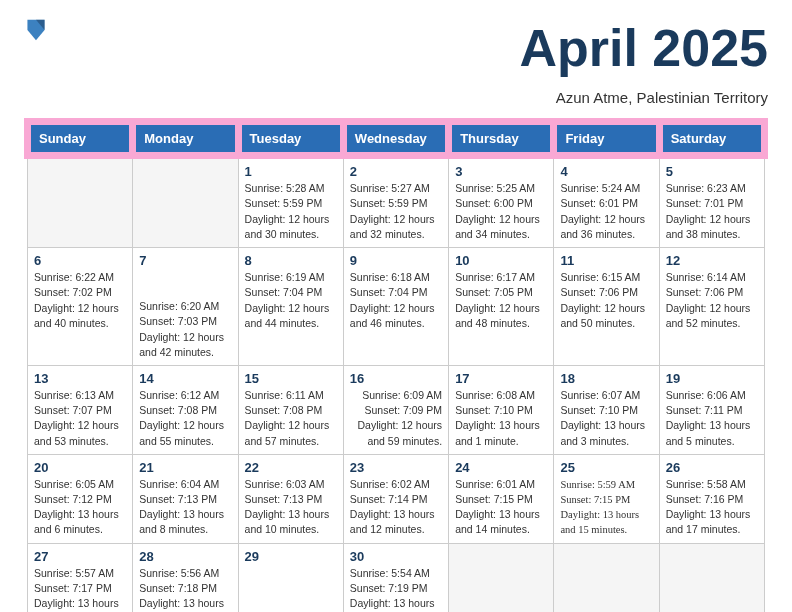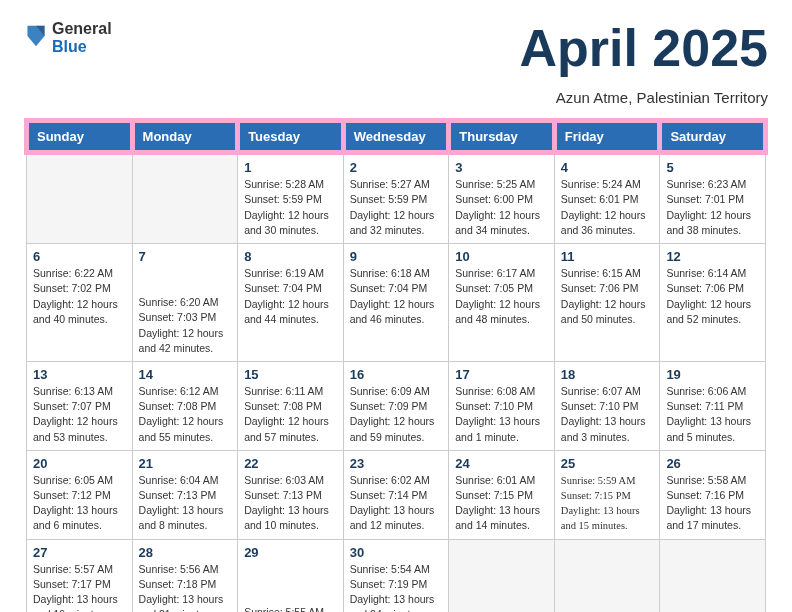--- a/index.html
+++ b/index.html
@@ -60,21 +60,21 @@
       border-collapse: collapse;
       table-layout: fixed;
     }
     .calendar th {
       background-color: #2a6db5;
       color: #fff;
       text-align: left;
       padding: 6px 8px;
       font-size: 13px;
       font-weight: bold;
-      border: 5px solid #f9a8d4;
+      border: 7px solid #f9a8d4;
     }
     .calendar td {
       border: 1px solid #ccc;
       vertical-align: top;
       padding: 5px 6px;
       font-size: 11px;
       color: #333;
       height: 80px;
       width: 14.28%;
       background: #fff;
@@ -97,24 +97,20 @@
   </style>
 </head>
 <body>
 
 <div class="header">
   <div class="logo">
     <svg class="logo-icon" viewBox="0 0 28 32" xmlns="http://www.w3.org/2000/svg">
       <polygon points="4,4 24,4 24,16 14,28 4,16" fill="#1a6bb5" opacity="0.85"></polygon>
       <polygon points="14,4 24,4 24,16" fill="#1a3a5c" opacity="0.5"></polygon>
     </svg>
-    <div class="logo-text">
-      <span class="logo-general">General</span>
-      <span class="logo-blue">Blue</span>
-    </div>
   </div>
   <div class="title-area">
     <div class="month-title">April 2025</div>
     <div class="location-title">Azun Atme, Palestinian Territory</div>
   </div>
 </div>
 
 <table class="calendar">
   <thead>
     <tr>
@@ -235,21 +231,21 @@
         </td>
         <td>
           <span class="day-number">15</span>
           <div class="day-info" style="white-space: pre-line;">Sunrise: 6:11 AM
 Sunset: 7:08 PM
 Daylight: 12 hours
 and 57 minutes.</div>
         </td>
         <td>
           <span class="day-number">16</span>
-          <div class="day-info" style="white-space: pre-line;">Sunrise: 6:09 AM
+          <div class="day-info" style="white-space: pre-line; text-align: right;">Sunrise: 6:09 AM
 Sunset: 7:09 PM
 Daylight: 12 hours
 and 59 minutes.</div>
         </td>
         <td>
           <span class="day-number">17</span>
           <div class="day-info" style="white-space: pre-line;">Sunrise: 6:08 AM
 Sunset: 7:10 PM
 Daylight: 13 hours
 and 1 minute.</div>

